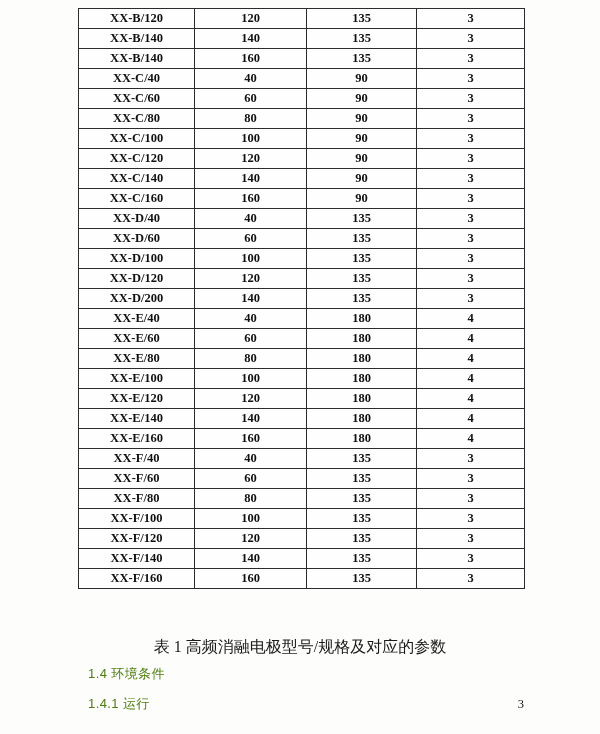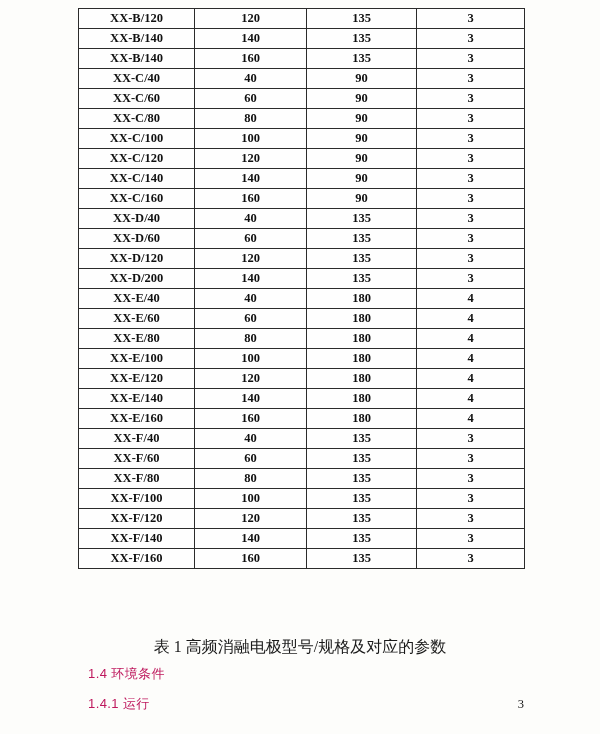--- a/index.html
+++ b/index.html
@@ -54,21 +54,21 @@
     position: absolute;
     left: 0;
     width: 600px;
     text-align: center;
   }
   .body-line {
     position: absolute;
     left: 88px;
     font-size: 13px;
     font-family: "Liberation Sans", sans-serif;
-    color: #be185d;
+    color: #4d7c0f;
     letter-spacing: 0.4px;
   }
   .page-number {
     position: absolute;
     right: 76px;
     bottom: 22px;
     font-size: 12.5px;
     font-family: "Liberation Serif", serif;
     color: #111;
   }
@@ -153,20 +153,26 @@
             <td>135</td>
             <td>3</td>
           </tr>
           <tr>
             <td>XX-D/60</td>
             <td>60</td>
             <td>135</td>
             <td>3</td>
           </tr>
           <tr>
+            <td>XX-D/100</td>
+            <td>100</td>
+            <td>135</td>
+            <td>3</td>
+          </tr>
+          <tr>
             <td>XX-D/120</td>
             <td>120</td>
             <td>135</td>
             <td>3</td>
           </tr>
           <tr>
             <td>XX-D/200</td>
             <td>140</td>
             <td>135</td>
             <td>3</td>

